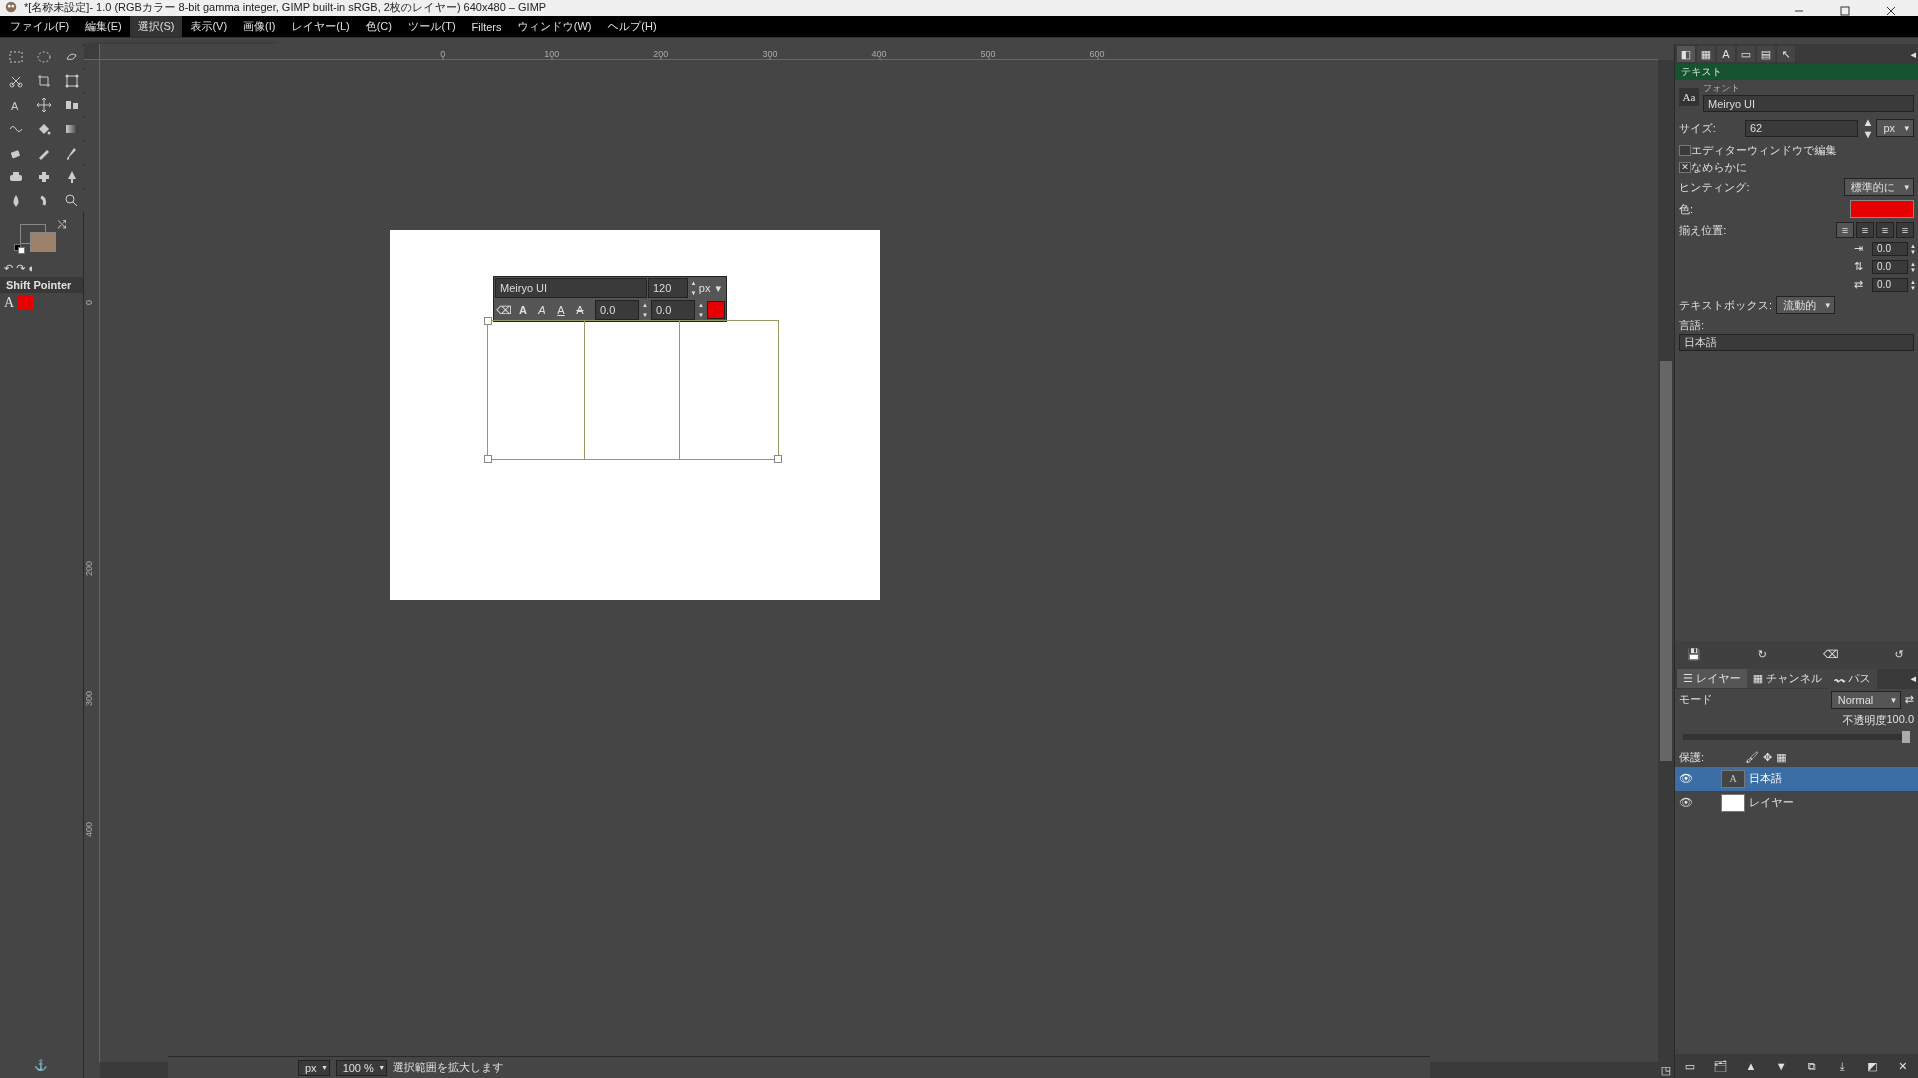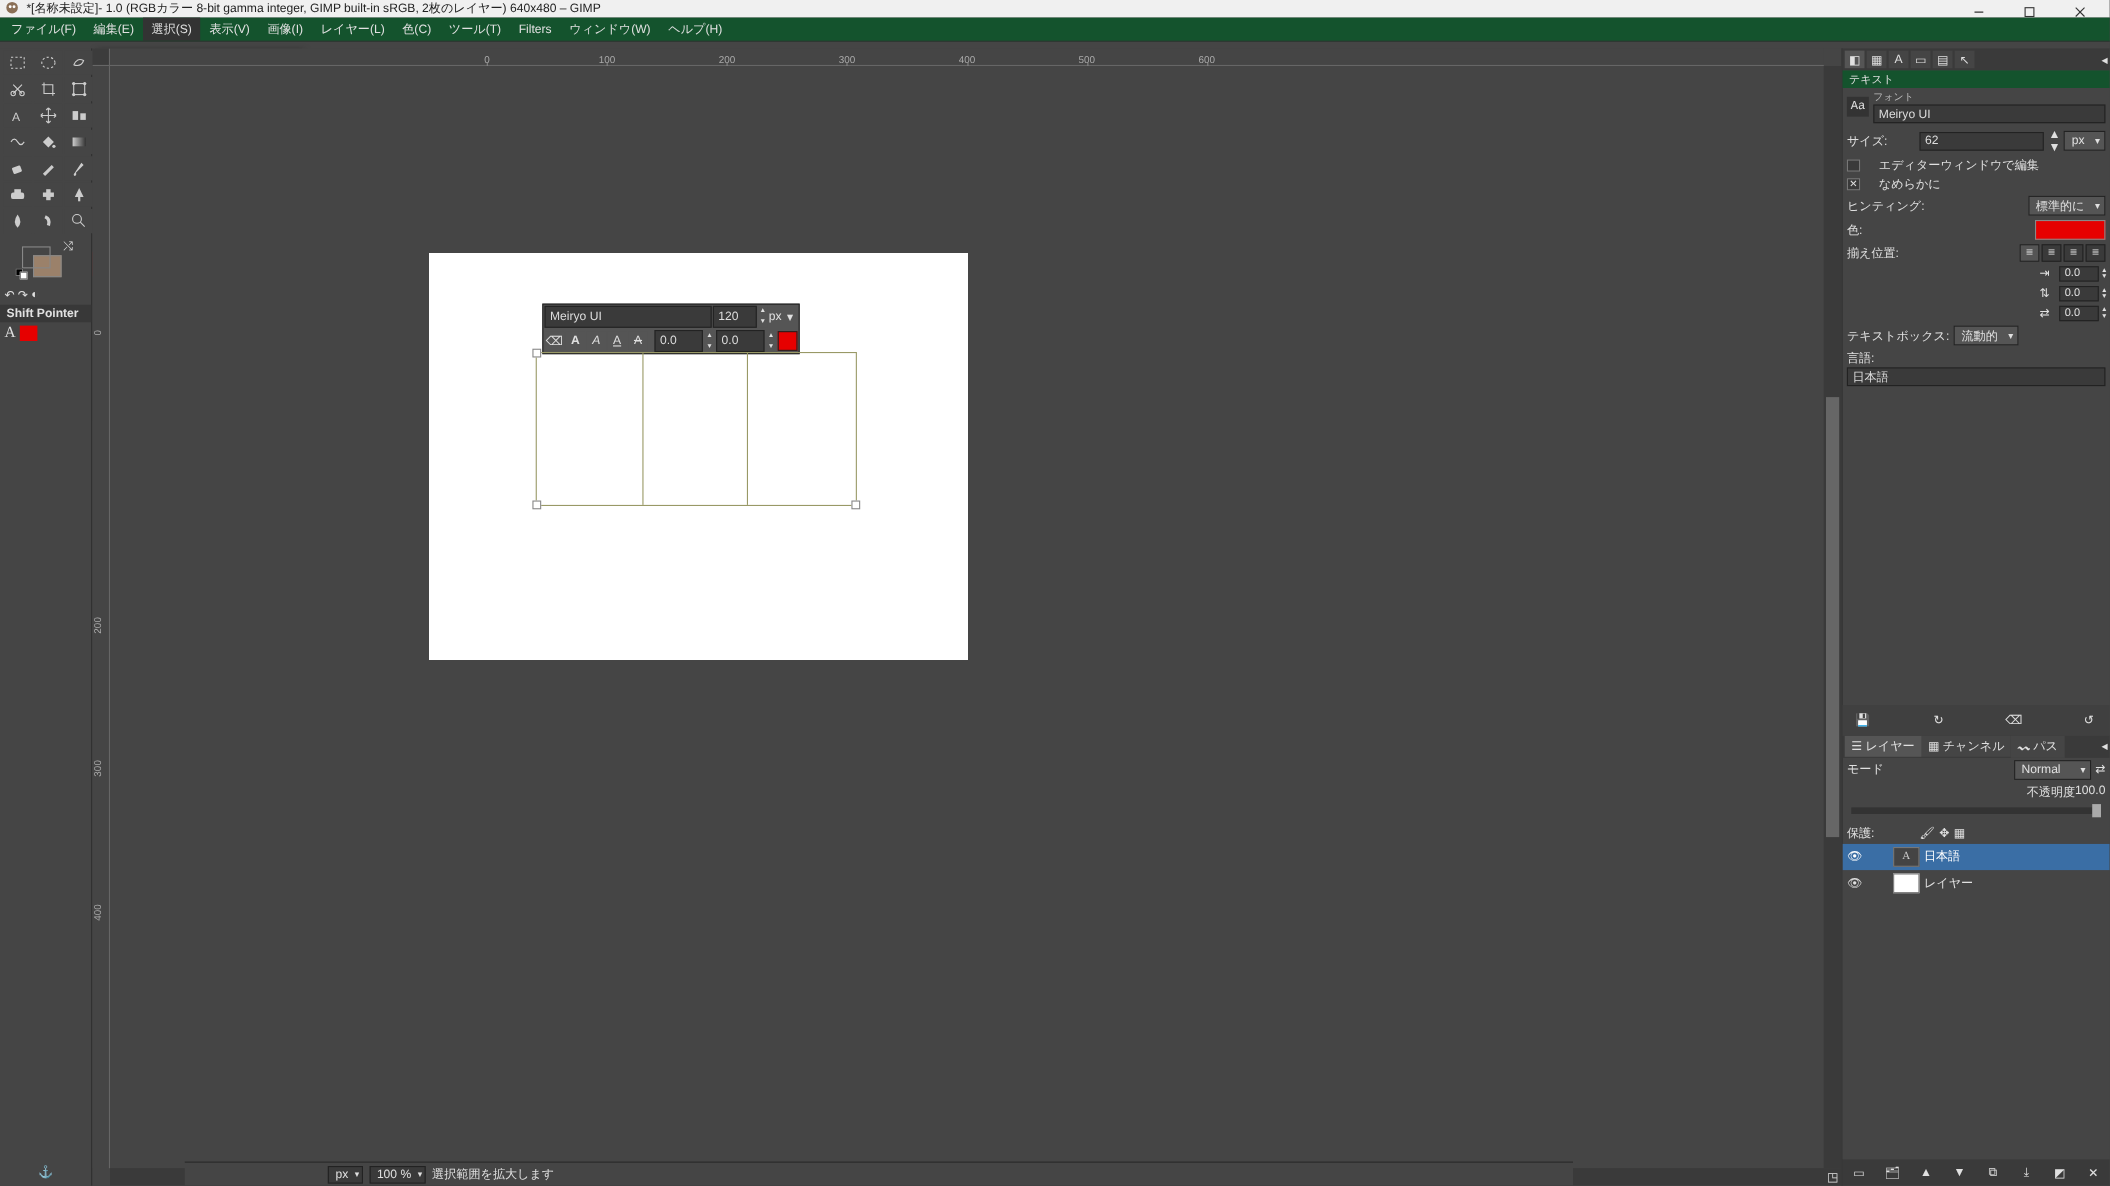--- a/index.html
+++ b/index.html
@@ -5,21 +5,21 @@
 * { margin: 0; padding: 0; box-sizing: border-box; font-family: "Segoe UI", "Meiryo UI", sans-serif; font-size: 11px; user-select: none; }
 body { background: #454545; color: #e0e0e0; width: 1918px; height: 1078px; overflow: hidden; position: relative; }
 
 
 .titlebar { background: #f0f0f0; color: #222; height: 16px; display: flex; align-items: flex-start; padding: 0 4px; }
 .titlebar .gimp-icon { width: 14px; height: 14px; margin-right: 6px; display: inline-flex; align-items: center; justify-content: center; }
 .titlebar .title-text { flex: 1; }
 .titlebar .winbtn { width: 46px; height: 22px; display: flex; align-items: center; justify-content: center; }
 
 
-.menubar { background: #14532d; height: 22px; display: flex; align-items: center; padding: 0 2px; border-bottom: 1px solid #333; }
+.menubar { background: #000000; height: 22px; display: flex; align-items: center; padding: 0 2px; border-bottom: 1px solid #333; }
 .menubar .mitem { padding: 3px 8px; }
 .menubar .mitem.active { background: #333333; }
 
 
 .workspace { position: absolute; top: 44px; bottom: 0; left: 0; right: 0; display: flex; }
 
 
 .toolbox-panel { width: 84px; background: #454545; border-right: 1px solid #2a2a2a; display: flex; flex-direction: column; }
 .toolbox-grid { display: grid; grid-template-columns: repeat(3, 26px); gap: 2px; padding: 2px 3px; }
 .toolbtn { width: 26px; height: 22px; display: flex; align-items: center; justify-content: center; background: #454545; }
@@ -70,21 +70,21 @@
 .dock-tabs { display: flex; gap: 2px; padding: 2px; background: #3a3a3a; align-items: center; }
 .dock-tab { width: 18px; height: 16px; display: flex; align-items: center; justify-content: center; background: #454545; }
 .dock-tab.active { background: #555555; }
 .panel-title { background: #14532d; padding: 1px 6px; font-size: 10px; }
 .prop-row { display: flex; align-items: center; padding: 2px 4px; gap: 4px; }
 .prop-row label { min-width: 62px; }
 .prop-input { flex: 1; background: #3a3a3a; border: 1px solid #222; height: 17px; color: #ddd; padding: 0 4px; display: flex; align-items: center; }
 .prop-select { background: #555; border: 1px solid #222; height: 18px; padding: 0 18px 0 6px; display: flex; align-items: center; position: relative; }
 .prop-select::after { content: "▾"; position: absolute; right: 4px; font-size: 9px; }
 .prop-color { width: 64px; height: 18px; border: 1px solid #888; }
-.check-row { display: flex; align-items: center; gap: 17px; padding: 1px 4px; }
+.check-row { display: flex; align-items: center; gap: 0; padding: 1px 4px; }
 .checkbox { width: 12px; height: 11px; border: 1px solid #777; background: #3a3a3a; display: flex; align-items: center; justify-content: center; font-size: 9px; line-height: 1; }
 .justifybtns { display: flex; gap: 2px; }
 .jbtn { width: 18px; height: 16px; background: #3a3a3a; border: 1px solid #222; display: flex; align-items: center; justify-content: center; }
 .jbtn.active { background: #555; }
 .spacing-row { display: flex; align-items: center; gap: 2px; padding: 2px; justify-content: flex-end; }
 .spacing-row .sicon { width: 16px; height: 14px; }
 .spacing-row .sval { width: 36px; height: 14px; background: #3a3a3a; border: 1px solid #222; padding: 0 4px; font-size: 10px; }
 .bottom-icons { display: flex; justify-content: space-between; padding: 6px 10px; background: #404040; }
 .bottom-icons .bi { width: 18px; height: 16px; display: flex; align-items: center; justify-content: center; }
 
@@ -488,21 +488,21 @@
       <div class="dock-tab">A</div>
       <div class="dock-tab">▭</div>
       <div class="dock-tab">▤</div>
       <div class="dock-tab">↖</div>
       <div style="flex:1"></div>
       <div>◂</div>
     </div>
     <div class="panel-title">テキスト</div>
 
     <div class="prop-row">
-      <div style="width:20px;height:18px;background:#333;display:flex;align-items:center;justify-content:center;font-family:Liberation Mono, monospace">Aa</div>
+      <div style="width:20px;height:18px;background:#333;display:flex;align-items:center;justify-content:center;font-family:Liberation Serif, serif">Aa</div>
       <div style="flex:1">
         <div style="font-size:9px;color:#bbb">フォント</div>
         <div class="prop-input">Meiryo UI</div>
       </div>
     </div>
     <div class="prop-row">
       <label>サイズ:</label>
       <div class="prop-input">62</div>
       <div style="display:flex;flex-direction:column;font-size:6px;width:10px">
           <div>▲</div>

